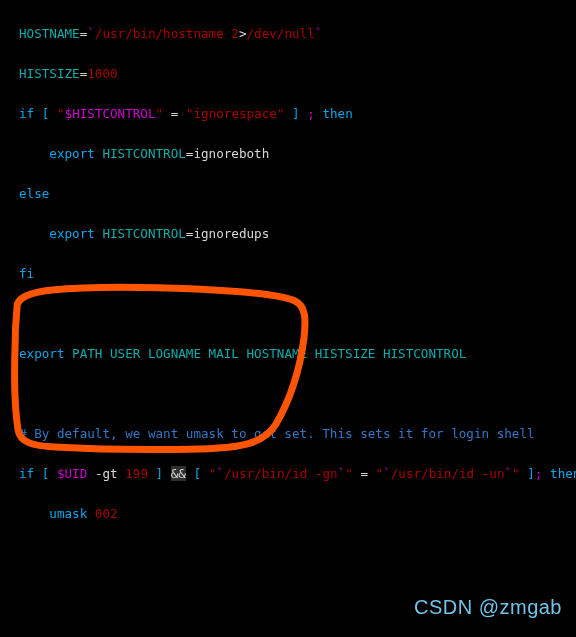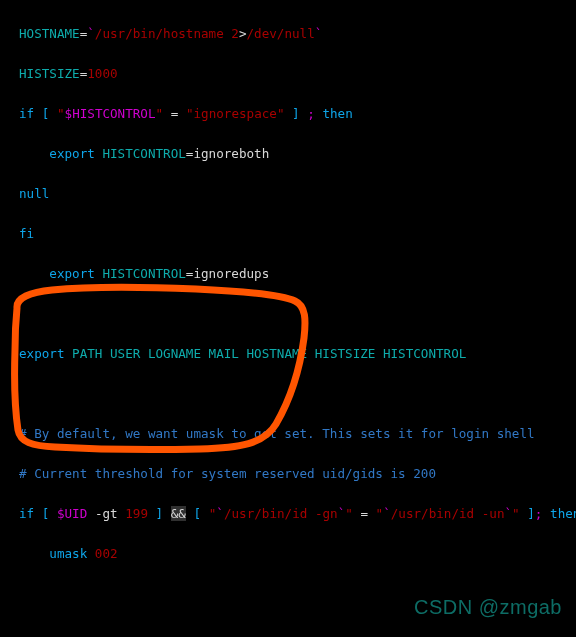--- a/index.html
+++ b/index.html
@@ -27,42 +27,41 @@
   .num{color:#a80000;}
   .op{color:#d8d8d8;}
   .plain{color:#d8d8d8;}
   .amp{color:#d8d8d8;background:#303030;}
   #annotation{
     position:absolute;left:0;top:0;width:576px;height:637px;
     z-index:3;pointer-events:none;
   }
   #watermark{
     position:absolute;right:14px;bottom:18px;z-index:4;
-    color:#0f766e;
+    color:#7dd3fc;
     font-family:"Liberation Sans","DejaVu Sans",sans-serif;
     font-size:20px;letter-spacing:.5px;
     opacity:.92;
   }
 </style>
 </head>
 <body>
 
 <div id="code">
 <span class="ln"><span class="env">HOSTNAME</span><span class="op">=</span><span class="var">`</span><span class="str">/usr/bin/hostname </span><span class="num">2</span><span class="op">&gt;</span><span class="str">/dev/null</span><span class="var">`</span></span>
 <span class="ln"><span class="env">HISTSIZE</span><span class="op">=</span><span class="num">1000</span></span>
 <span class="ln"><span class="kw">if</span><span class="plain"> </span><span class="kw">[</span><span class="plain"> </span><span class="str">"</span><span class="var">$HISTCONTROL</span><span class="str">"</span><span class="plain"> = </span><span class="str">"ignorespace"</span><span class="plain"> </span><span class="kw">]</span><span class="plain"> </span><span class="var">;</span><span class="plain"> </span><span class="kw">then</span></span>
 <span class="ln"><span class="plain">    </span><span class="kw">export</span><span class="plain"> </span><span class="env">HISTCONTROL</span><span class="op">=</span><span class="plain">ignoreboth</span></span>
-<span class="ln"><span class="kw">null</span></span>
+<span class="ln"><span class="kw">else</span></span>
+<span class="ln"><span class="plain">    </span><span class="kw">export</span><span class="plain"> </span><span class="env">HISTCONTROL</span><span class="op">=</span><span class="plain">ignoredups</span></span>
 <span class="ln"><span class="kw">fi</span></span>
-<span class="ln"><span class="plain">    </span><span class="kw">export</span><span class="plain"> </span><span class="env">HISTCONTROL</span><span class="op">=</span><span class="plain">ignoredups</span></span>
 <span class="ln"> </span>
 <span class="ln"><span class="kw">export</span><span class="plain"> </span><span class="env">PATH USER LOGNAME MAIL HOSTNAME HISTSIZE HISTCONTROL</span></span>
 <span class="ln"> </span>
 <span class="ln"><span class="cm"># By default, we want umask to get set. This sets it for login shell</span></span>
-<span class="ln"><span class="cm"># Current threshold for system reserved uid/gids is 200</span></span>
 <span class="ln"><span class="kw">if</span><span class="plain"> </span><span class="kw">[</span><span class="plain"> </span><span class="var">$UID</span><span class="plain"> -gt </span><span class="num">199</span><span class="plain"> </span><span class="kw">]</span><span class="plain"> </span><span class="amp">&amp;&amp;</span><span class="plain"> </span><span class="kw">[</span><span class="plain"> </span><span class="str">"</span><span class="var">`</span><span class="str">/usr/bin/id -gn</span><span class="var">`</span><span class="str">"</span><span class="plain"> = </span><span class="str">"</span><span class="var">`</span><span class="str">/usr/bin/id -un</span><span class="var">`</span><span class="str">"</span><span class="plain"> </span><span class="kw">]</span><span class="var">;</span><span class="plain"> </span><span class="kw">then</span></span>
 <span class="ln"><span class="plain">    </span><span class="kw">umask</span><span class="plain"> </span><span class="num">002</span></span>
 
 
 
 
 
 
 
 

